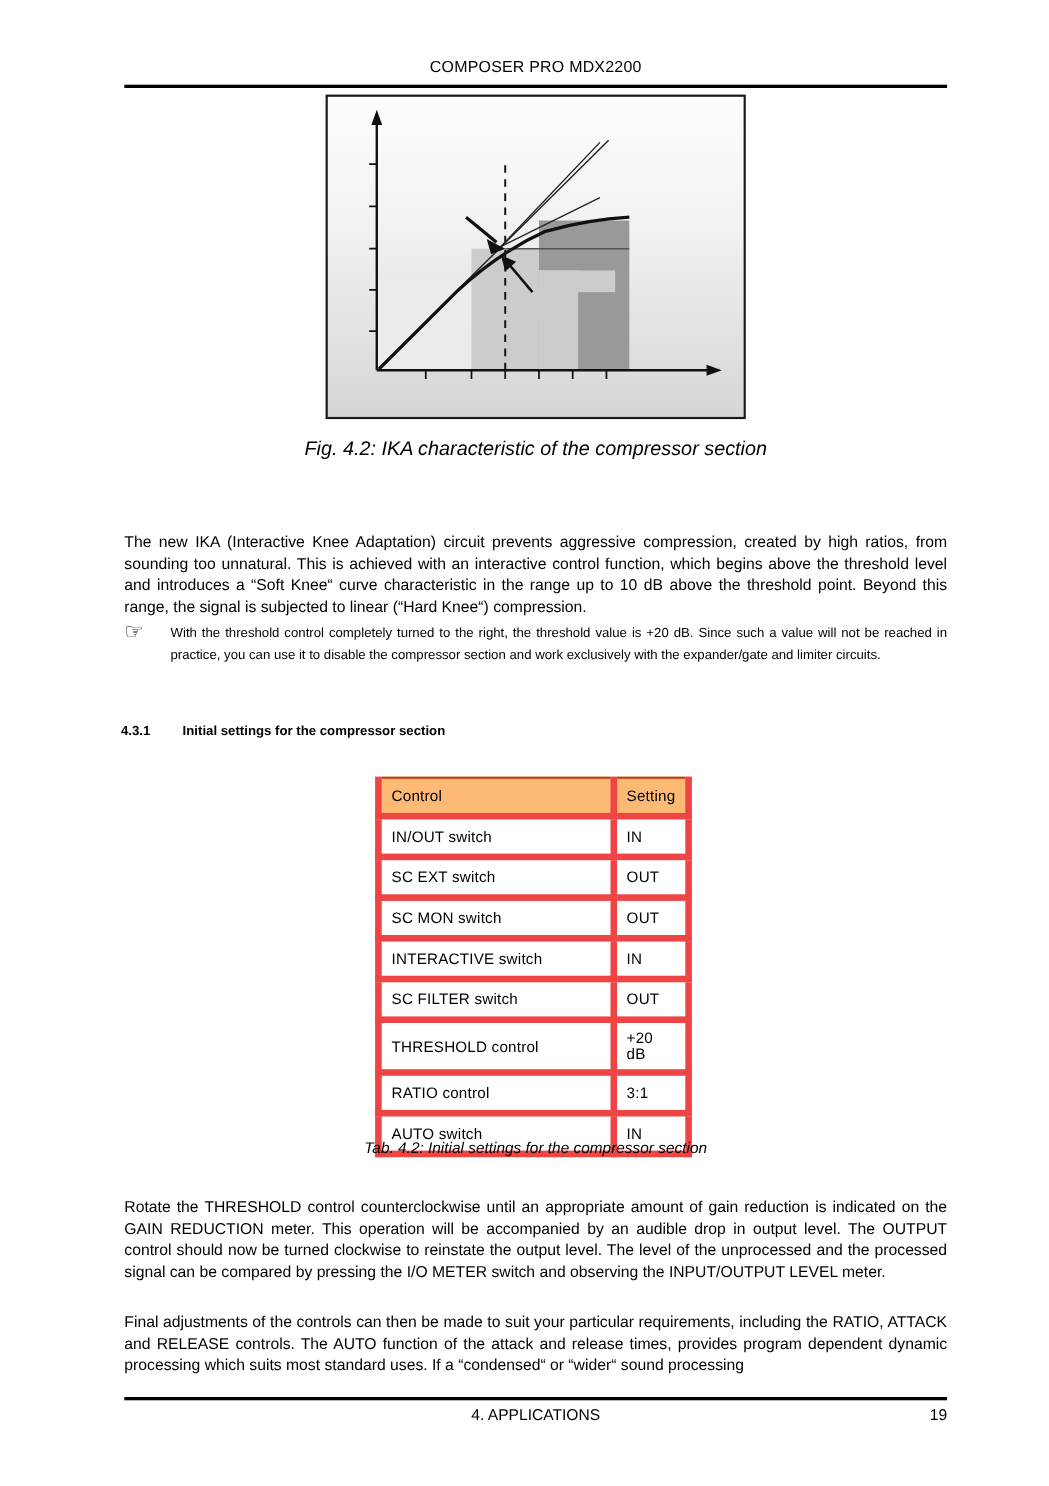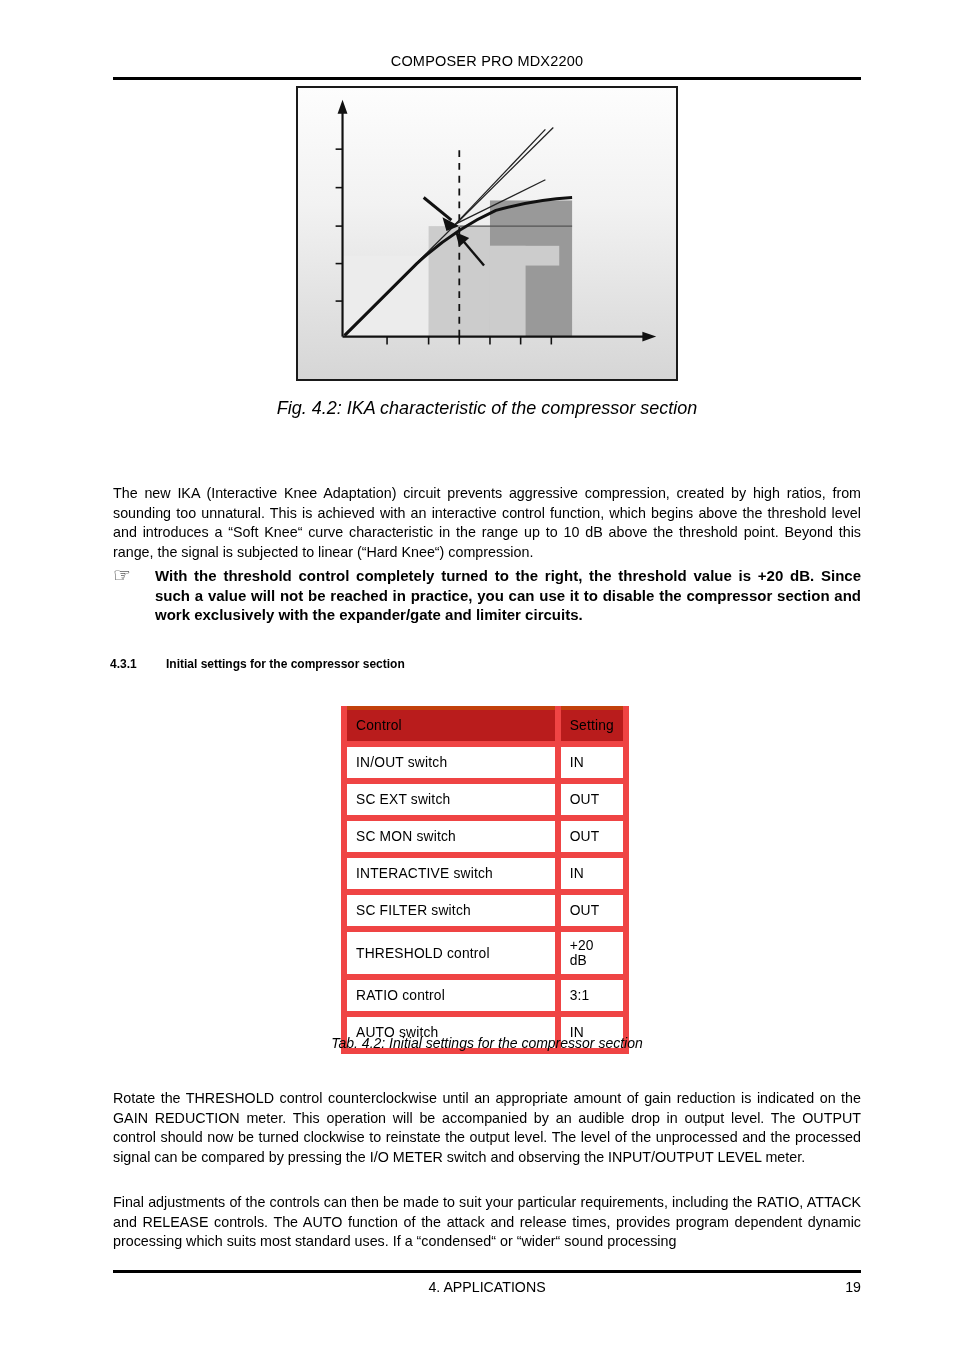--- a/index.html
+++ b/index.html
@@ -81,24 +81,23 @@
   }
   .note-icon {
     width: 42px;
     flex: 0 0 42px;
     font-size: 20px;
     line-height: 19.6px;
     color: #000;
   }
   .note-text {
     flex: 1 1 auto;
-    font-size: 15px;
+    font-size: 12px;
     line-height: 19.6px;
     text-align: justify;
-    font-weight: bold;
   }
 
   .heading {
     position: absolute;
     left: 110px;
     top: 657px;
     font-size: 12px;
     font-weight: bold;
   }
   .heading .num { display: inline-block; width: 56px; }
@@ -114,22 +113,22 @@
   }
   .tbl td, .tbl th {
     border: 6px solid #ef4444;
     padding: 6px 9px;
     height: 19px;
     font-weight: normal;
     text-align: left;
     letter-spacing: 0.2px;
   }
   .tbl thead th {
-    background: #b91c1c;
-    border-top: 4px solid #c2410c;
+    background: #fdba74;
+    border-top: 2px solid #c2410c;
   }
   .tbl td:first-child, .tbl th:first-child { width: 190px; }
 
   .tbl-caption {
     position: absolute;
     left: 113px;
     top: 1035px;
     width: 748px;
     text-align: center;
     font-style: italic;

